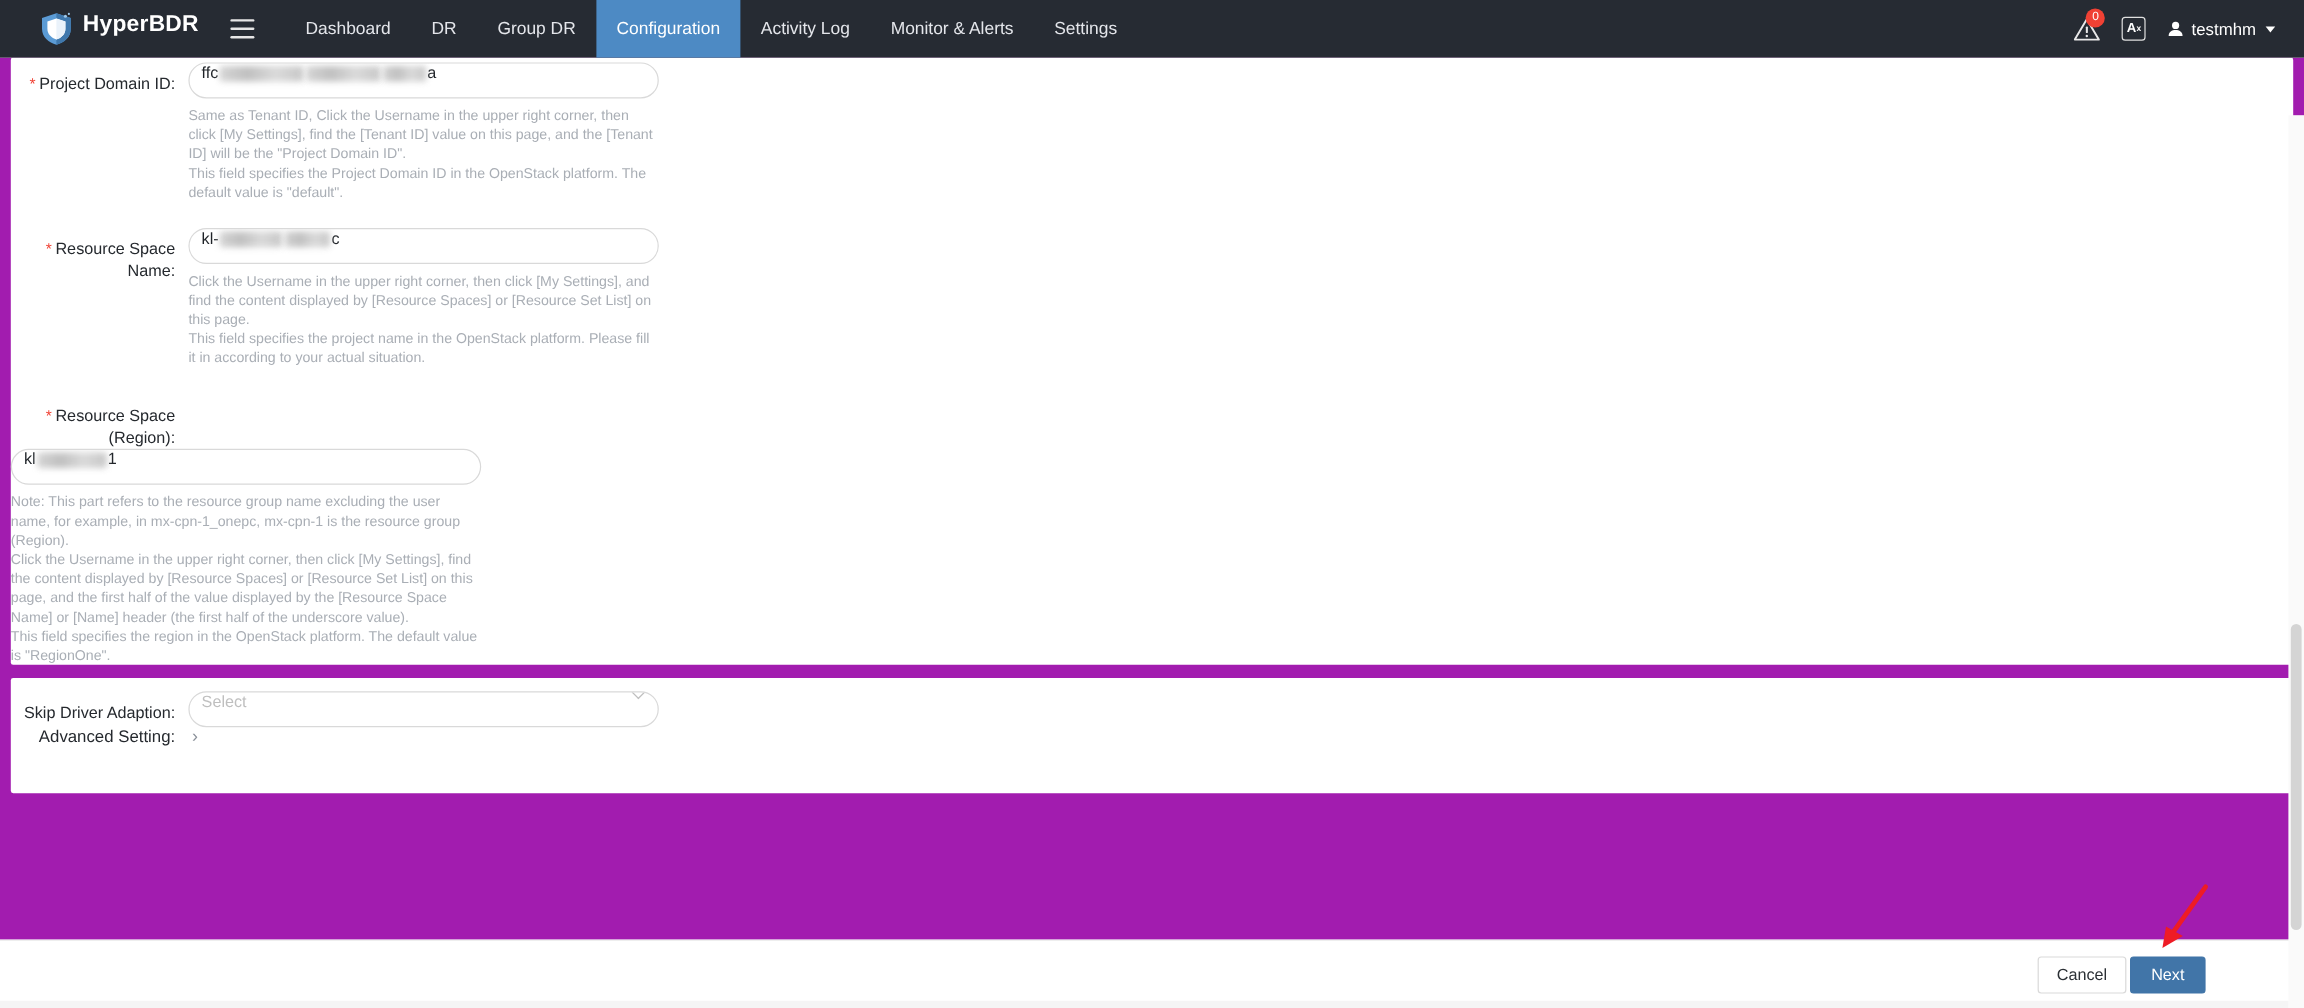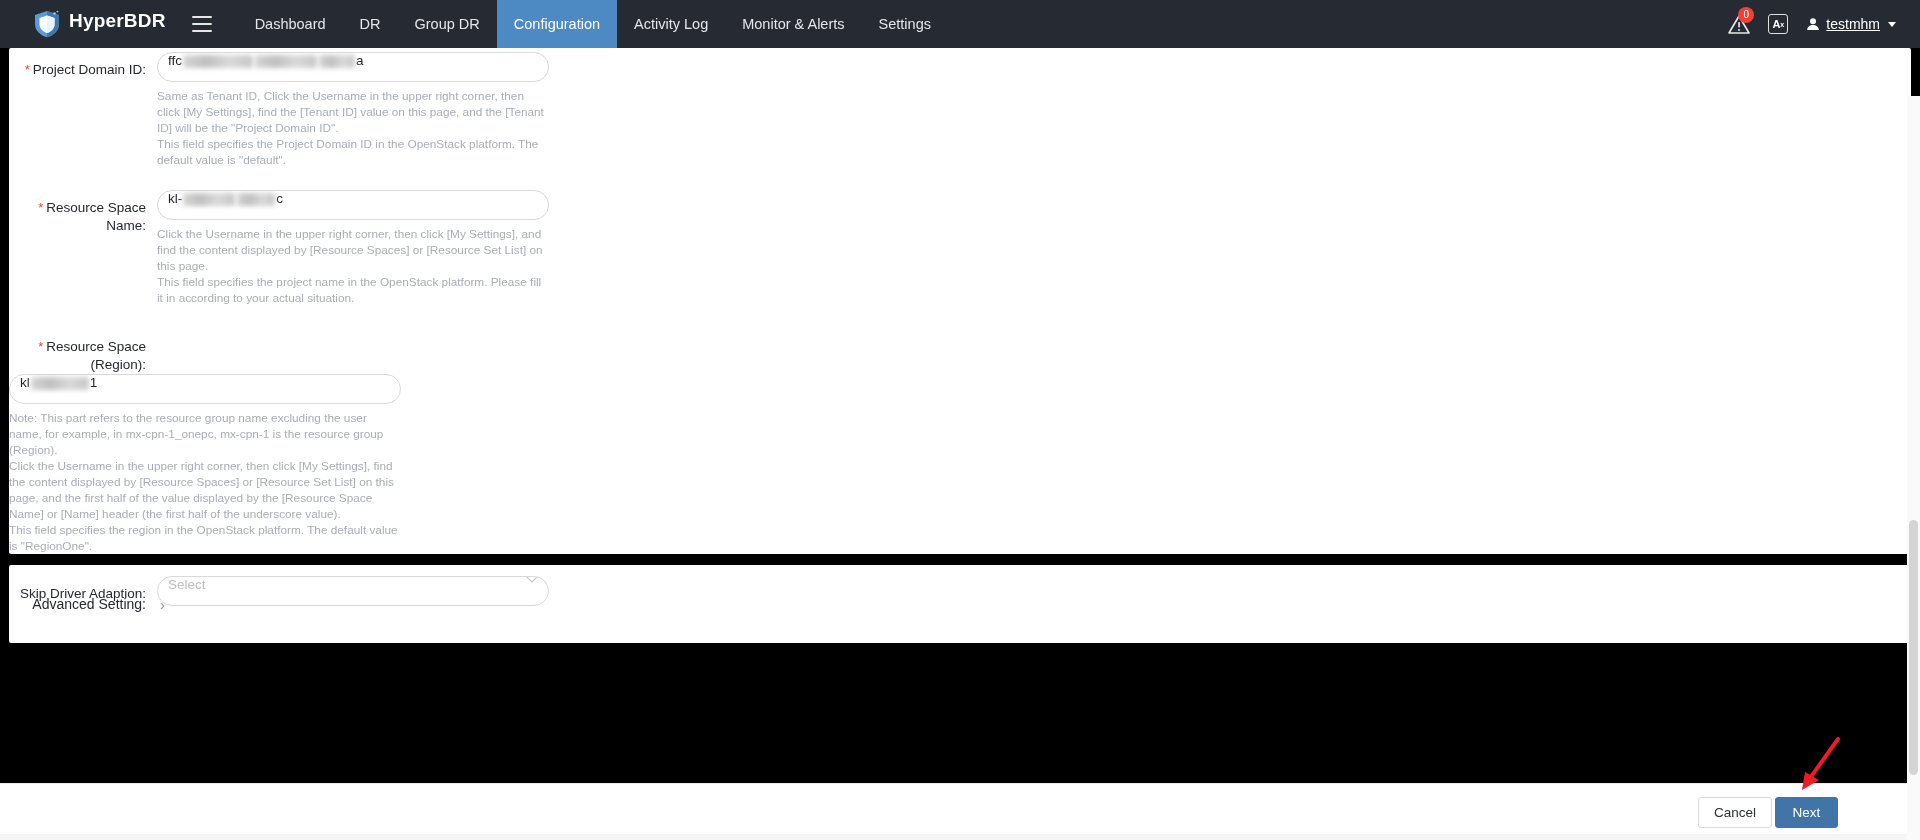--- a/index.html
+++ b/index.html
@@ -92,51 +92,50 @@
     cursor: pointer;
   }
   .lang-icon sup { font-size: 7px; }
   .user-wrap {
     display: flex;
     align-items: center;
     gap: 6px;
     color: #ffffff;
     font-size: 14px;
     cursor: pointer;
-    text-decoration: underline;
   }
   .caret-down {
     width: 0; height: 0;
     border-left: 4.5px solid transparent;
     border-right: 4.5px solid transparent;
     border-top: 5px solid #ffffff;
     margin-left: 2px;
   }
 
   
   .page {
     position: absolute;
     top: 48px; left: 0; right: 0; bottom: 0;
-    background: #000000;
+    background: #a21caf;
     overflow: hidden;
   }
 
   .card {
     background: #ffffff;
     border-radius: 2px;
   }
   .card-form {
     margin: 0 9px 0 9px;
     padding-top: 0;
     height: 506px;
     position: relative;
   }
   .card-advanced {
     margin: 11px 9px 13px 9px;
-    height: 78px;
+    height: 96px;
     display: flex;
     align-items: center;
   }
 
   
   .form-row {
     display: flex;
     align-items: flex-start;
     padding-top: 0;
   }

